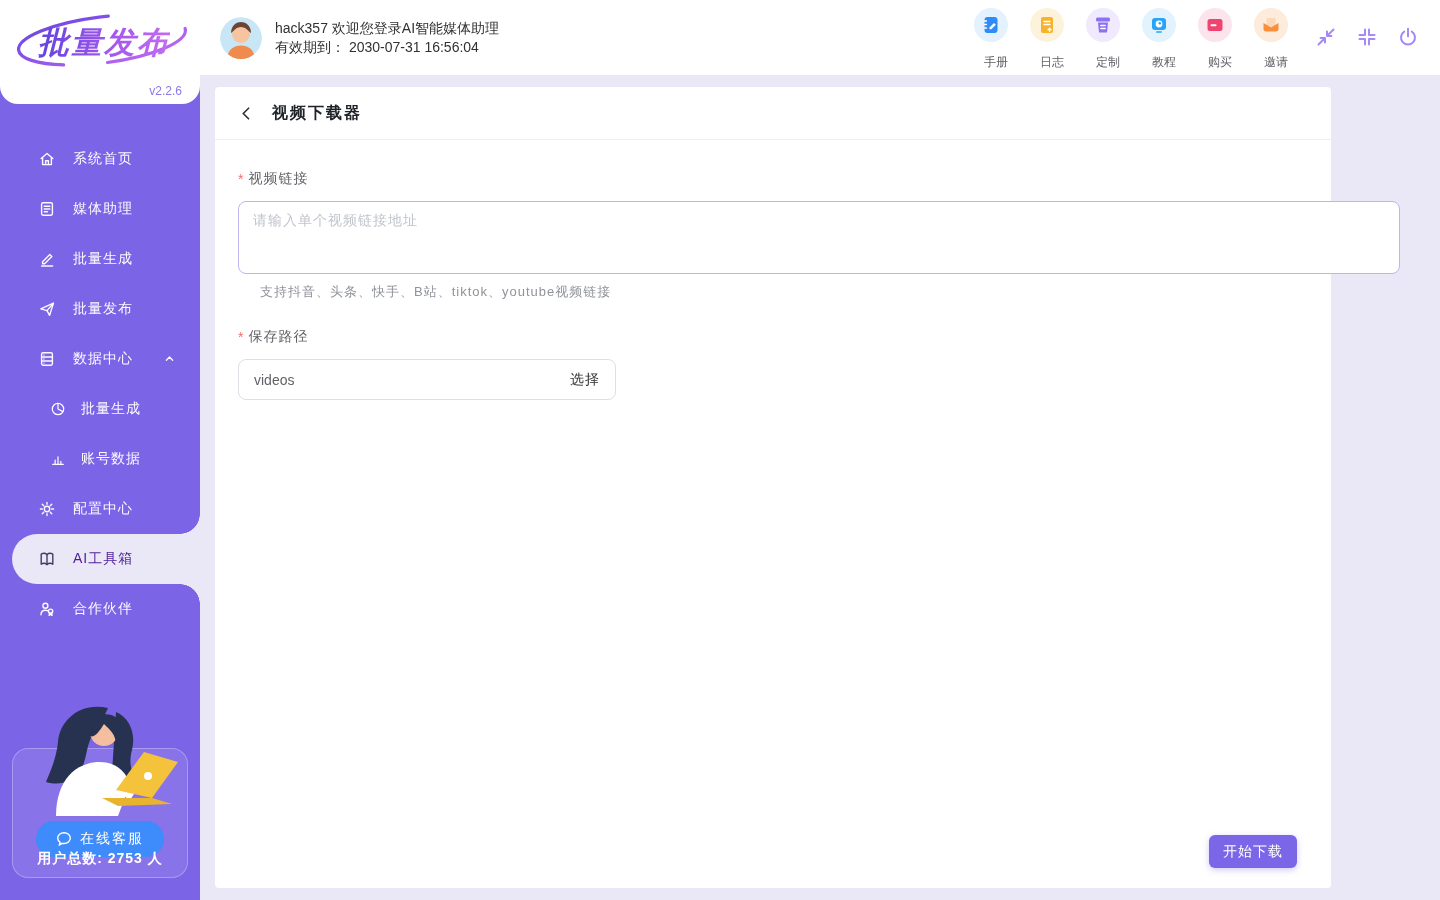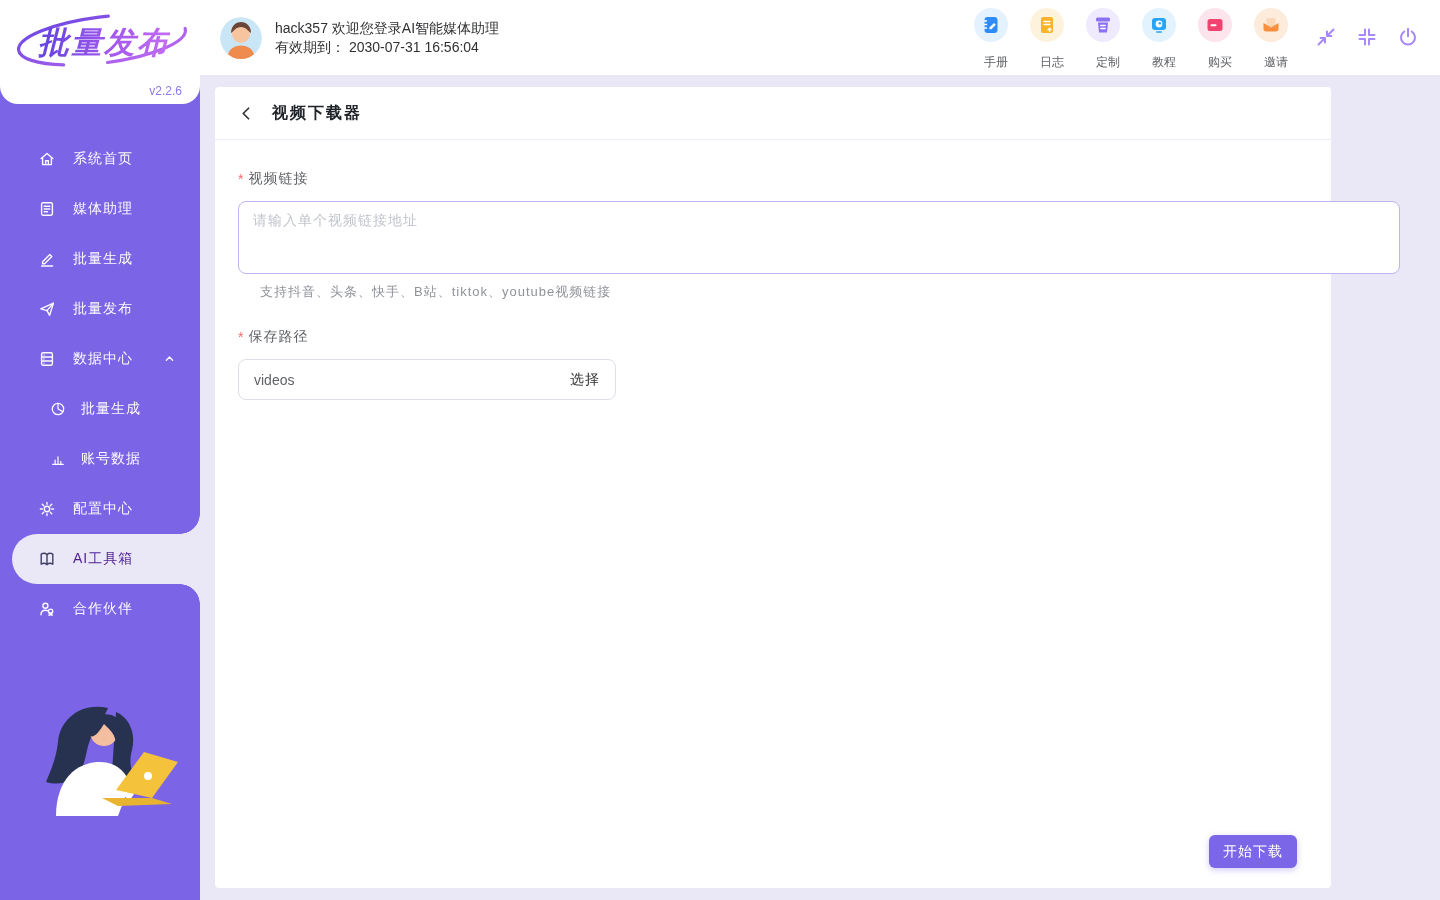--- a/index.html
+++ b/index.html
@@ -175,20 +175,32 @@
     <path d="M96 14 C110 20 116 36 112 52 C108 66 112 78 120 88 C108 92 96 86 92 74" fill="#273150"></path>
     <circle cx="84" cy="34" r="14" fill="#F4BFA0"></circle>
     <path d="M68 36 C66 14 98 8 102 30 C103 38 99 44 96 48 C96 36 90 32 84 26 C78 36 72 42 68 36 Z" fill="#273150"></path>
     <path d="M36 118 C36 82 56 64 80 64 C96 64 106 74 110 86 L98 118 Z" fill="#FFFFFF"></path>
     <path d="M84 76 C96 74 108 80 118 90 L110 102 C98 94 88 90 80 90 Z" fill="#FFFFFF"></path>
     <polygon points="96,92 124,54 158,64 132,100" fill="#F5C23C"></polygon>
     <circle cx="128" cy="78" r="4" fill="#FFFFFF"></circle>
     <polygon points="82,100 132,100 152,106 98,108" fill="#E8B42F"></polygon>
   </svg>
 
+  <div class="service-card">
+    <button class="service-btn">
+      <svg viewBox="0 0 16 16">
+          <path d="M8 1.8 C4.5 1.8 1.7 4.1 1.7 7.1 C1.7 8.8 2.6 10.3 4 11.2 L3.4 13.8 L6.2 12.3 C6.8 12.5 7.4 12.5 8 12.5 C11.5 12.5 14.3 10.2 14.3 7.1 C14.3 4.1 11.5 1.8 8 1.8 Z"></path>
+        </svg>
+      <span>在线客服</span>
+    </button>
+    <div class="users-line">
+      <span>用户总数:</span>
+      <span>2753 人</span>
+    </div>
+  </div>
 </aside>
 
 <header class="topbar">
   <div class="avatar">
     <svg viewBox="0 0 42 42">
         <circle cx="21" cy="21" r="21" fill="#C9E6F6"></circle>
         <circle cx="21" cy="17" r="9" fill="#F6C49F"></circle>
         <path d="M11 16 C11 8 17 5 21 5 C25 5 31 8 31 16 C28 14 26 10 21 10 C16 10 14 14 11 16 Z" fill="#6B4636"></path>
         <path d="M7 42 C8 32 14 28.5 21 28.5 C28 28.5 34 32 35 42 Z" fill="#EE8B4D"></path>
       </svg>

